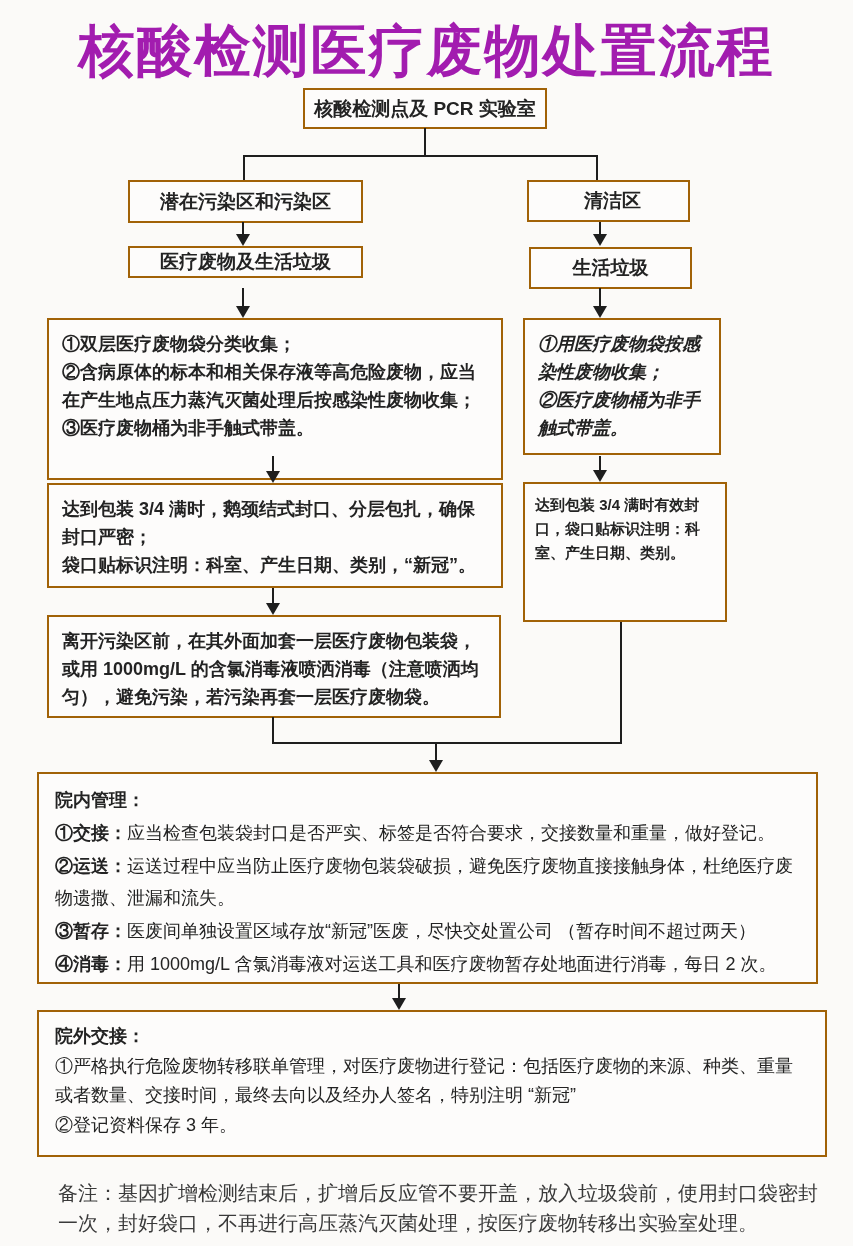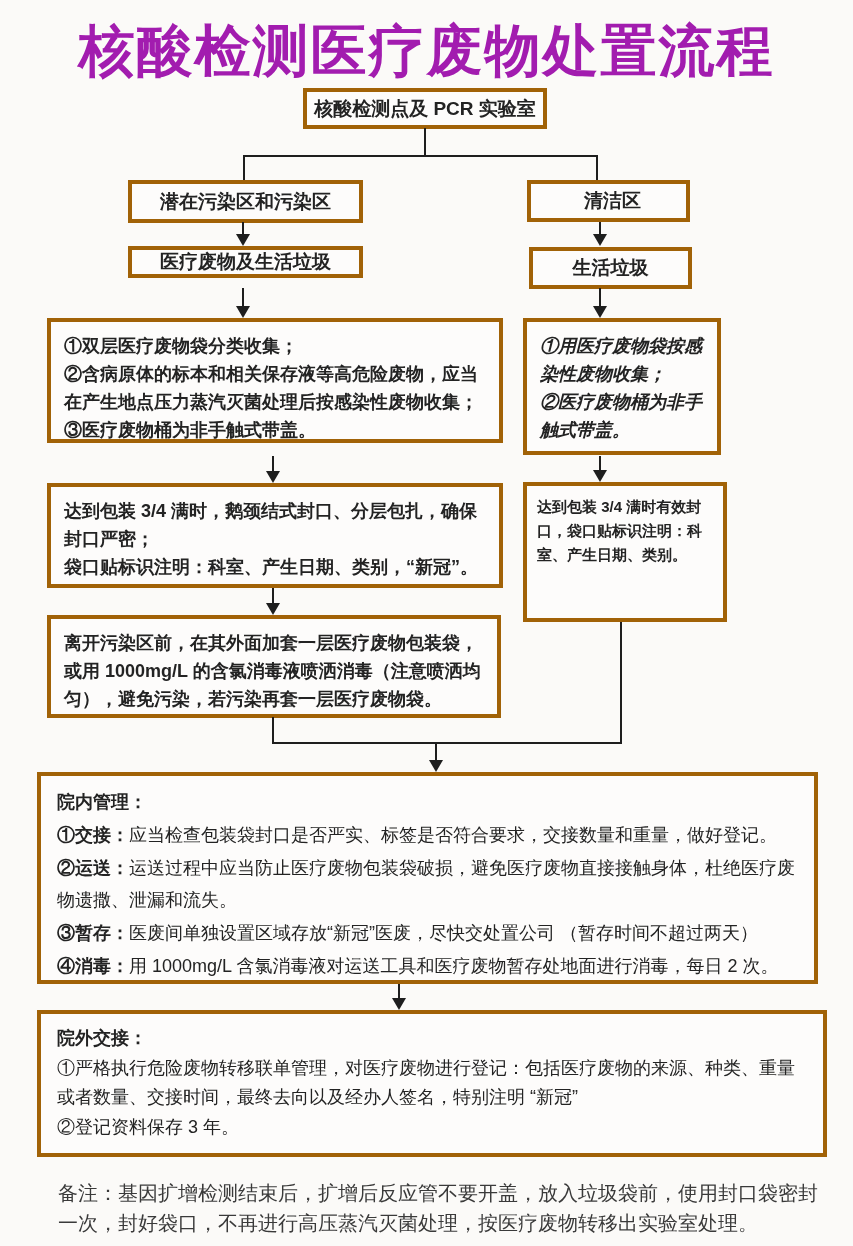--- a/index.html
+++ b/index.html
@@ -7,21 +7,21 @@
   .page{
     position:relative;width:853px;height:1246px;margin:0 auto;
     background:#fbfaf8;overflow:hidden;color:#232323;
   }
   .title{
     position:absolute;left:0;top:14px;width:100%;margin:0;
     text-align:center;font-size:56px;font-weight:800;letter-spacing:2px;color:#a21caf;
   }
   .box{
     position:absolute;box-sizing:border-box;
-    border:4px solid #a16207;background:#fdfcfb;
+    border:2px solid #a16207;background:#fdfcfb;
   }
   .box.center{display:flex;align-items:center;justify-content:center;
     font-weight:700;font-size:19px;white-space:nowrap;}
   .box.bigtext{padding:11px 13px;font-size:18px;line-height:1.55;font-weight:700;}
   .box.mgmt{padding:10px 16px;font-size:18px;line-height:1.82;}
   .box.mgmt .heading{font-weight:700;}
   .box.mgmt b{font-weight:700;}
   .bigtext p{margin:0;}
   .vline{position:absolute;width:2px;background:#1e1e1e;}
   .hline{position:absolute;height:2px;background:#1e1e1e;}
@@ -66,21 +66,21 @@
   </div>
   <div class="box center" style="left:529px;top:247px;width:163px;height:42px;">
     <span>生活垃圾</span>
   </div>
 
   <div class="vline" style="left:242px;top:288px;height:19px;"></div>
   <div class="ahead" style="left:236px;top:306px;"></div>
   <div class="vline" style="left:599px;top:288px;height:19px;"></div>
   <div class="ahead" style="left:593px;top:306px;"></div>
 
-  <div class="box bigtext" style="left:47px;top:318px;width:456px;height:125px;">
+  <div class="box bigtext" style="left:47px;top:318px;width:456px;height:162px;">
     <p>①双层医疗废物袋分类收集；</p>
     <p>②含病原体的标本和相关保存液等高危险废物，应当在产生地点压力蒸汽灭菌处理后按感染性废物收集；</p>
     <p>③医疗废物桶为非手触式带盖。</p>
   </div>
   <div class="box bigtext" style="left:523px;top:318px;width:198px;height:137px;font-style:italic;">
     <p>①用医疗废物袋按感染性废物收集；</p>
     <p>②医疗废物桶为非手触式带盖。</p>
   </div>
 
   <div class="vline" style="left:272px;top:456px;height:16px;"></div>

